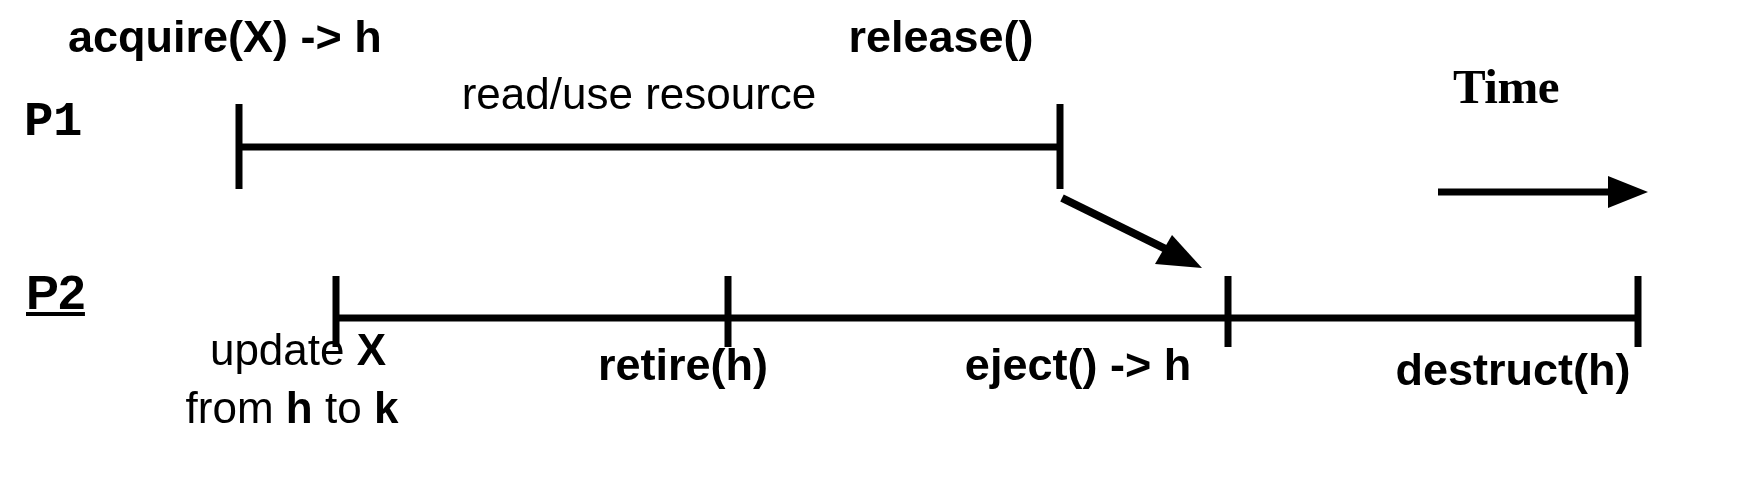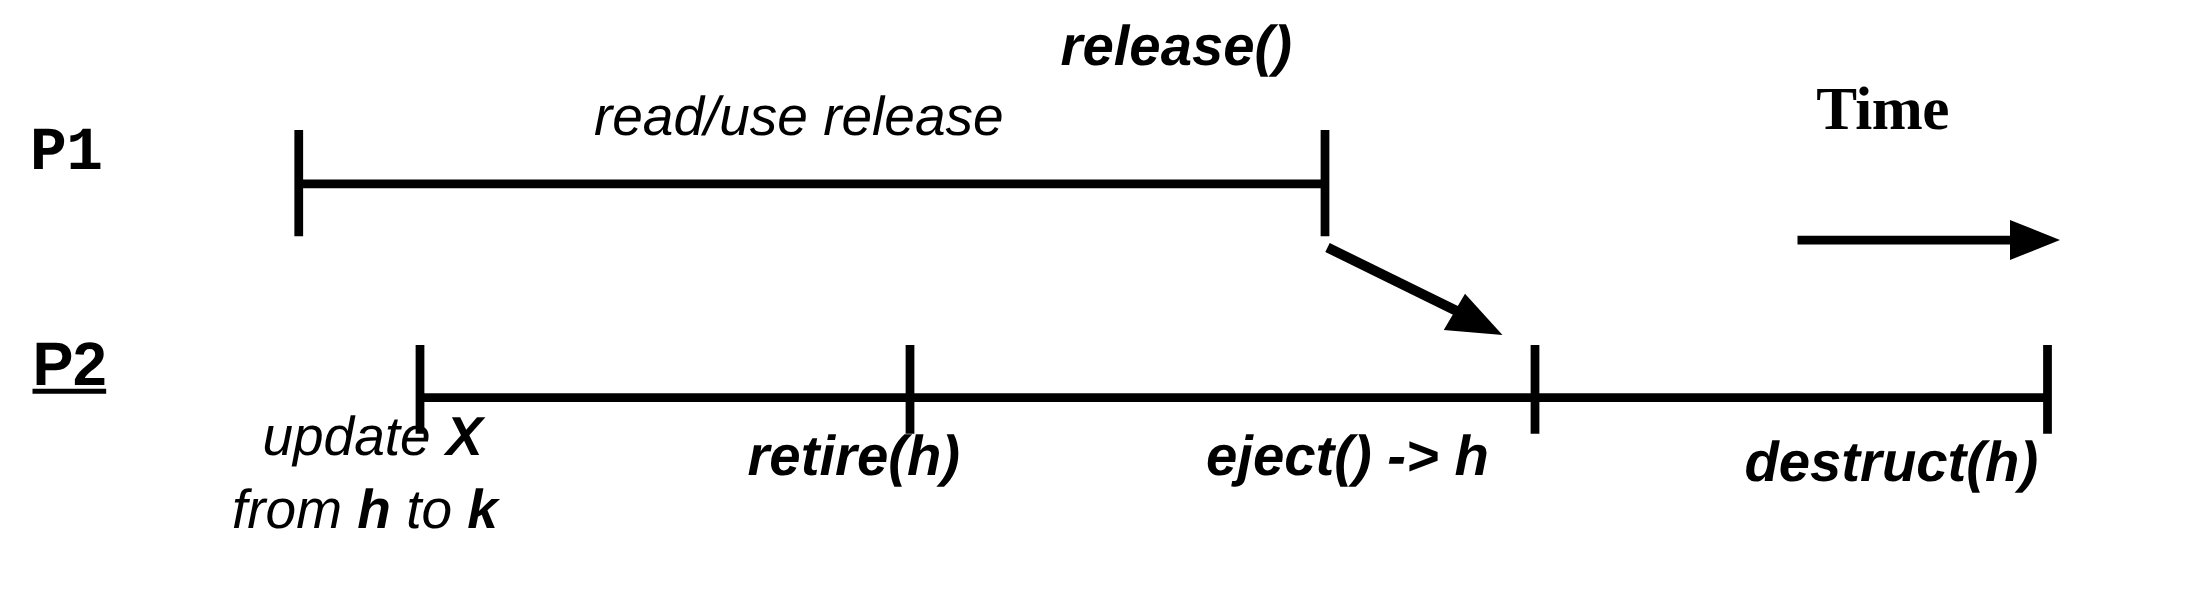--- a/index.html
+++ b/index.html
@@ -35,21 +35,21 @@
 
   
   .call {
     font-size: 45px;
     font-weight: 700;
   }
   .descr {
     font-size: 44px;
     font-weight: 400;
   }
-  .center { transform: translateX(-50%); text-align: center; font-style: italic; }
+  .center { transform: translateX(-50%); text-align: center; }
 
   
   #vec {
     position: absolute;
     left: 0;
     top: 0;
     width: 1760px;
     height: 492px;
     pointer-events: none;
   }
@@ -83,25 +83,26 @@
     <g>
       <line x1="1438" y1="192" x2="1620" y2="192" stroke="#000" stroke-width="7"></line>
       <polygon points="1648,192 1608,176 1608,208" fill="#000"></polygon>
     </g>
   </svg>
 
   <div class="lbl proc-name" style="left:24px; top:98px;font-family:Liberation Mono, monospace;">P1</div>
 
   <div class="lbl proc-name" style="left:26px; top:268px;text-decoration:underline;">P2</div>
 
+  <div class="lbl call" style="left:68px; top:14px;">acquire(X) -&gt; h</div>
 
   <div class="lbl call center" style="left:941px; top:14px;">release()</div>
 
   <div class="lbl descr center" style="left:639px; top:72px;">
-    <span>read/use release</span>
+    <span>read/use resource</span>
   </div>
 
 
   <div class="lbl proc-name" style="left:1453px; top:62px;font-family:Liberation Serif, serif;">Time</div>
 
   <div class="lbl descr center" style="left:298px; top:328px;text-align:center;">
     <span class="normal">update </span><span class="bold">X</span>
   </div>
 
   <div class="lbl descr center" style="left:292px; top:386px;">

